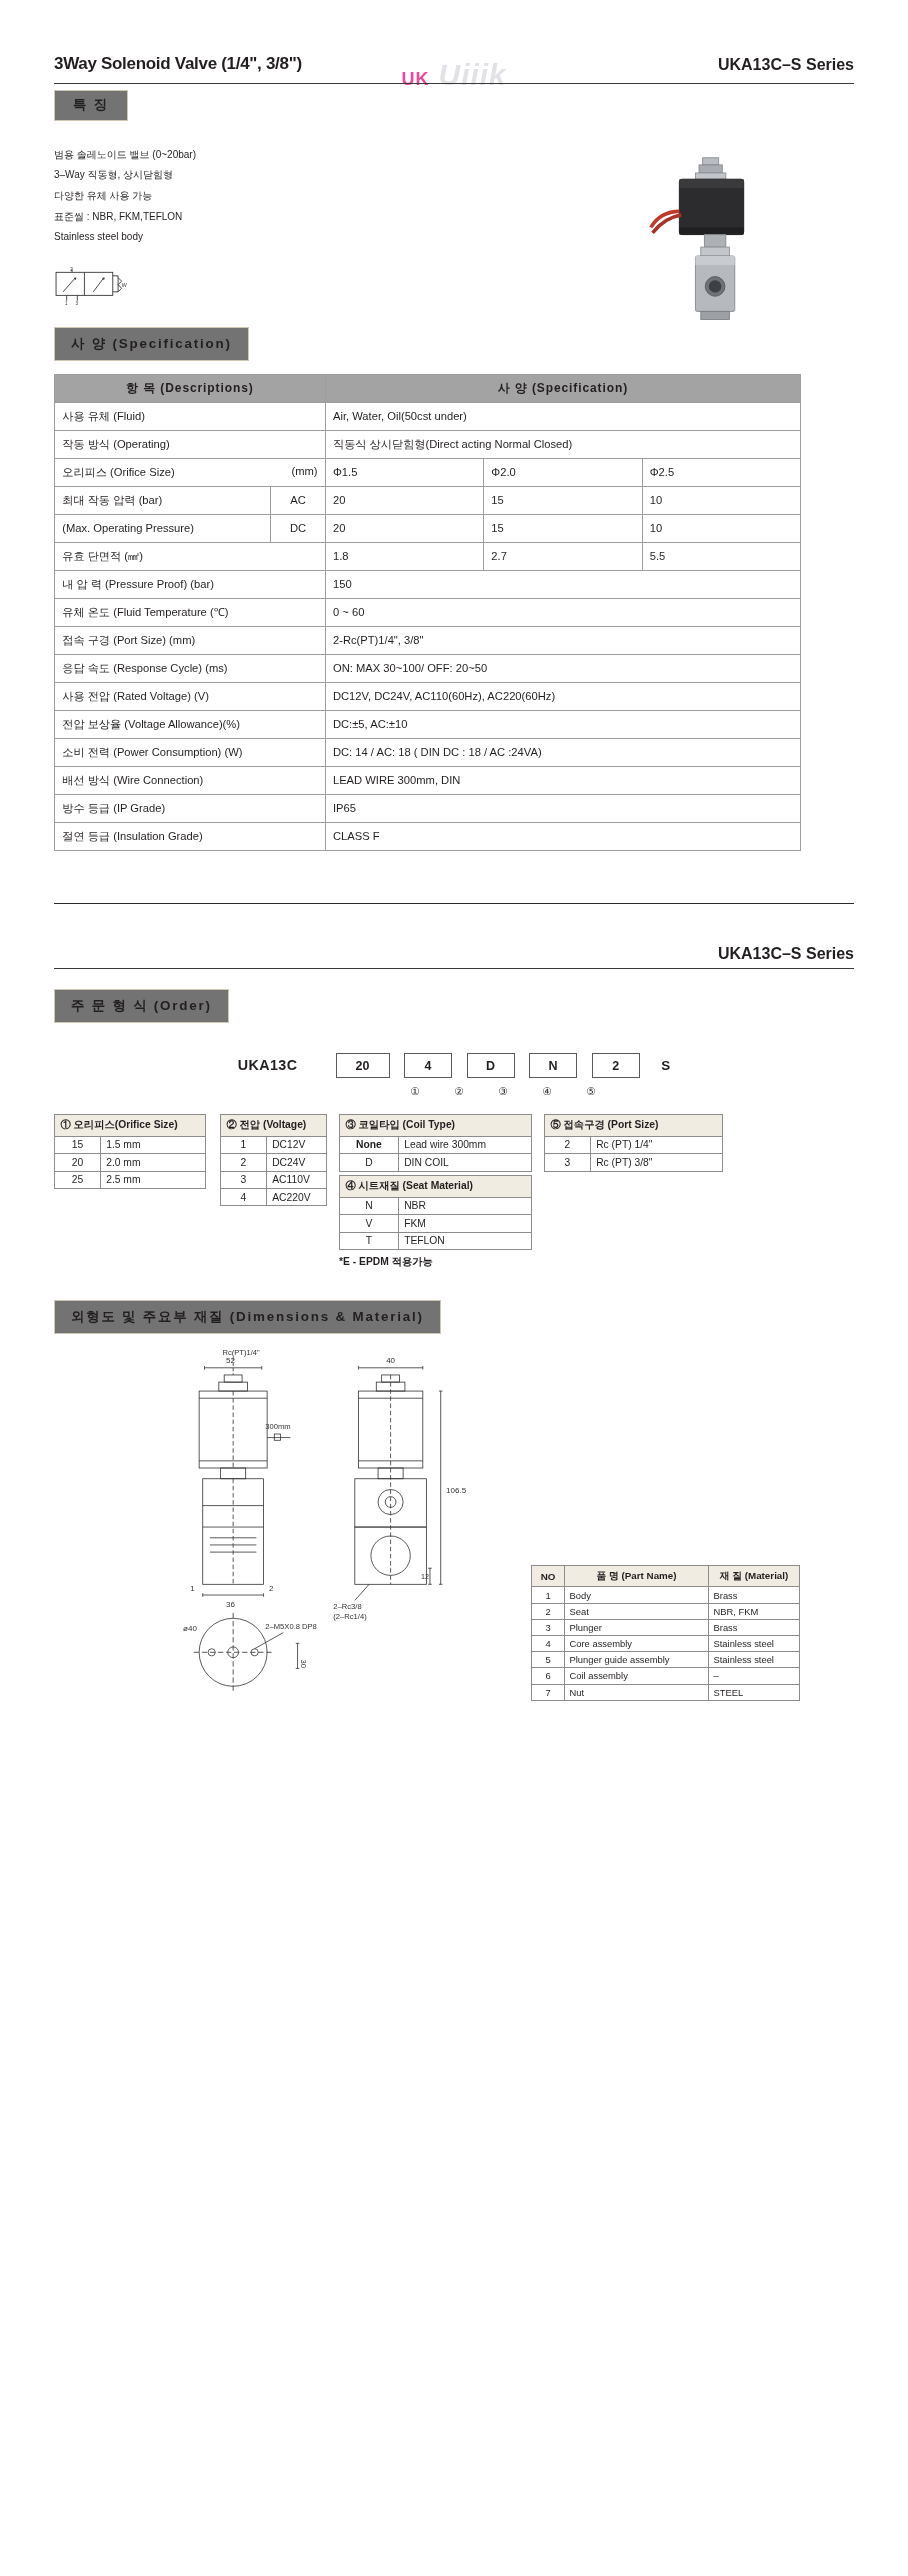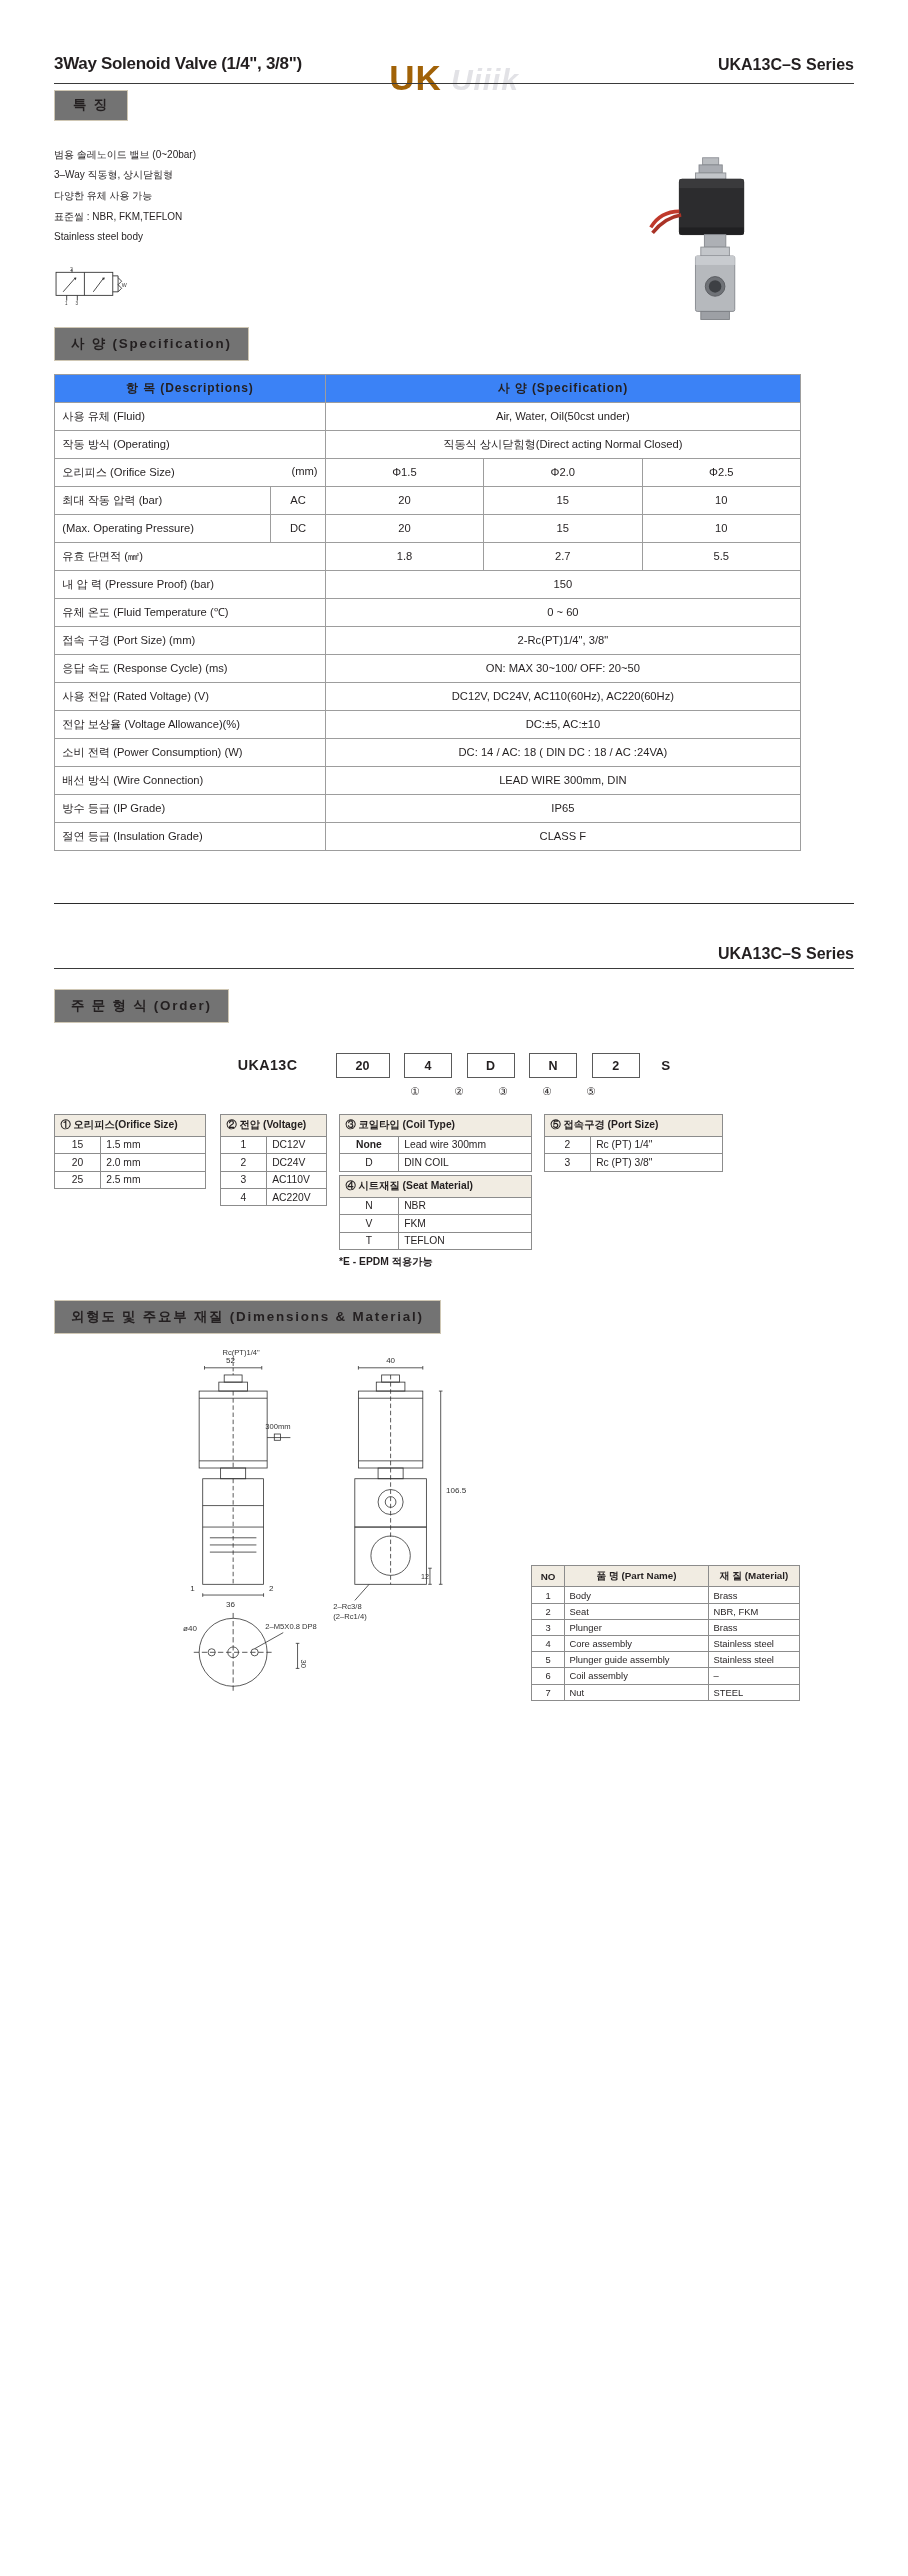--- a/index.html
+++ b/index.html
@@ -8,21 +8,21 @@
     background:#ffffff;
     font-family:"Liberation Sans", sans-serif;
     color:#231f20;
     -webkit-font-smoothing:antialiased;
   }
   .page{position:relative;width:908px;min-height:2576px;}
 
   
   .wm{position:absolute;left:0;width:100%;text-align:center;color:#e2e2e6;font-weight:bold;letter-spacing:0.9px;user-select:none;}
   .wm-top{top:3.6px;font-size:30px;}
-  .wm .uk{font-size:35px;color:#a16207;}
+  .wm .uk{font-size:18px;color:#ec4899;}
   .wm .ui{font-style:italic;}
 
   
   .sheet{position:relative;padding:0 54px;box-sizing:border-box;}
   .title-row{position:relative;margin-top:54px;height:36px;}
   .title-left{position:absolute;left:0;top:0;font-size:17px;font-weight:bold;letter-spacing:-0.3px;}
   .title-right{position:absolute;right:0;top:1.8px;font-size:16px;font-weight:bold;}
   .title-rule{position:absolute;left:0;right:0;top:29px;border-bottom:1.4px solid #3a3a3a;}
 
   .tagbox{display:inline-block;background:#737373;border:0.9px solid #cfc7b4;padding:5.4px 18px;font-size:13.4px;font-weight:bold;letter-spacing:1.8px;}
@@ -32,23 +32,23 @@
 
   .symbol{position:relative;margin-top:19.7px;width:75px;height:38px;}
   .symbol svg{display:block;}
 
   .photo{position:absolute;right:134px;top:98px;width:125px;height:166px;}
 
   
   .spec-wrap{margin-top:21.5px;}
   table.spec{border-collapse:collapse;width:747px;margin-top:12.5px;font-size:11.2px;}
   table.spec td{border:0.9px solid #9d9d9d;padding:4.5px 7.2px;height:18px;}
-  table.spec td.hd{background:#3b82f6;text-align:center;font-weight:bold;font-size:12px;letter-spacing:0.9px;}
+  table.spec td.hd{background:#a3a3a3;text-align:center;font-weight:bold;font-size:12px;letter-spacing:0.9px;}
   table.spec td.lbl{width:201px;}
-  table.spec td.c{text-align:center;}
+  table.spec td.c{text-align:left;}
   table.spec td.sub{width:39px;text-align:center;}
   .unit{float:right;color:#231f20;}
 
   
   .page-sep{margin:52px 0 0 0;border-top:1.8px solid #2b2b2b;}
 
   
   .sec2-title{margin-top:41px;text-align:right;font-size:16px;font-weight:bold;}
   .sec2-rule{margin-top:5.4px;border-bottom:1.4px solid #3a3a3a;}
 

